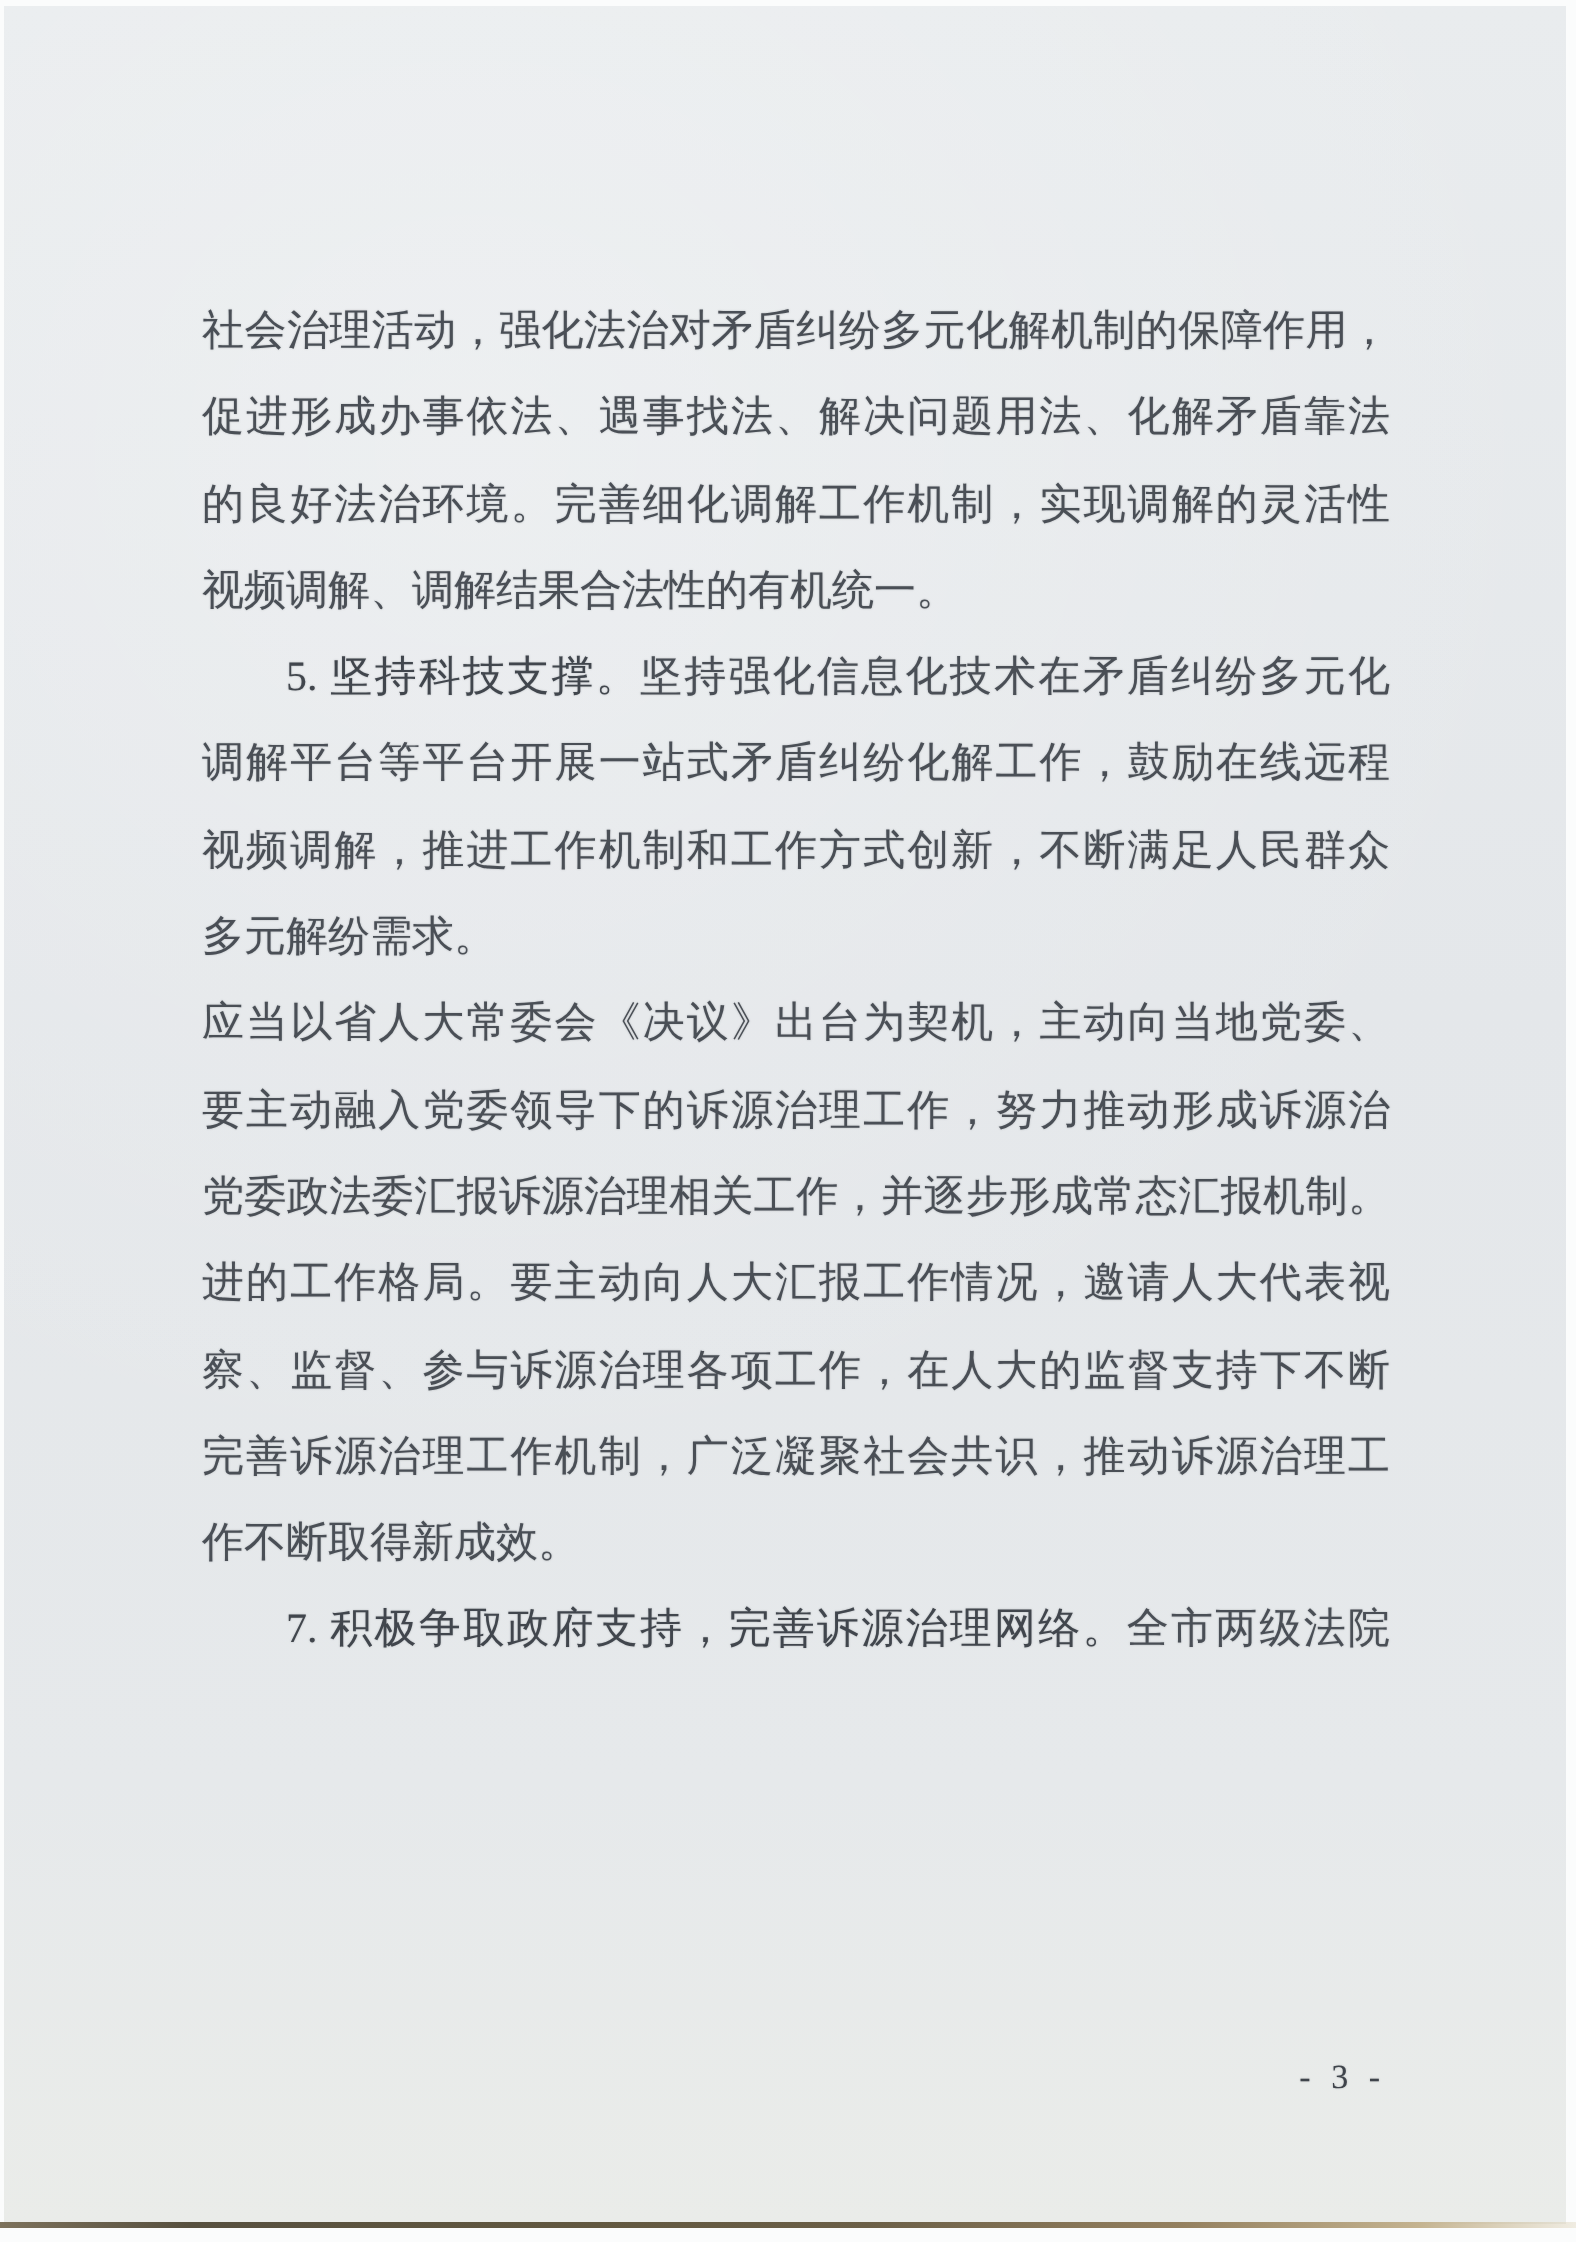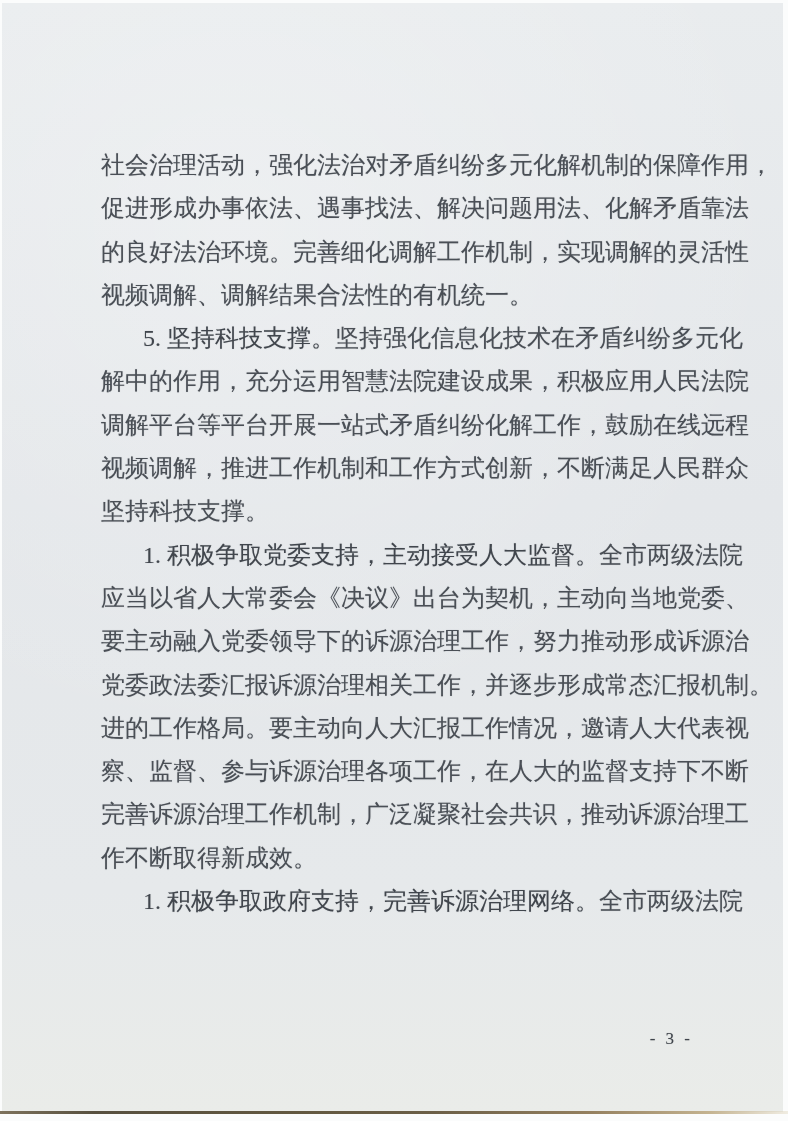--- a/index.html
+++ b/index.html
@@ -38,21 +38,21 @@
       #7d725c 0%, #57503f 12%, #625840 38%, #6b5f47 55%,
       #94805f 75%, #c4b390 90%, rgba(226,217,194,0.45) 100%);
   }
   
   .text-block {
     position: absolute;
     left: 99px;
     top: 141px;
     width: 594px;
     color: #4a4f56;
-    font-size: 24px;
+    font-size: 21px;
     text-shadow: 0 0 1px rgba(74, 79, 86, 0.35);
   }
   .line {
     height: 43.3px;
     line-height: 43.3px;
     text-align: justify;
     text-align-last: justify;
     white-space: nowrap;
     letter-spacing: 0;
   }
@@ -86,30 +86,28 @@
 <body>
 
 <div class="viewport">
   <div class="scan-page">
     <div class="text-block">
         <div class="line"><span class="run">社会治理活动，强化法治对矛盾纠纷多元化解机制的保障作用，</span></div>
         <div class="line"><span class="run">促进形成办事依法、遇事找法、解决问题用法、化解矛盾靠法</span></div>
         <div class="line"><span class="run">的良好法治环境。完善细化调解工作机制，实现调解的灵活性</span></div>
         <div class="line last"><span class="run">视频调解、调解结果合法性的有机统一。</span></div>
         <div class="line indent"><span class="run bold">5. 坚持科技支撑。</span><span class="run">坚持强化信息化技术在矛盾纠纷多元化</span></div>
-        <div class="line"><span class="run">解中的作用，充分运用智慧法院建设成果，积极应用人民法院</span></div>
         <div class="line"><span class="run">调解平台等平台开展一站式矛盾纠纷化解工作，鼓励在线远程</span></div>
         <div class="line"><span class="run">视频调解，推进工作机制和工作方式创新，不断满足人民群众</span></div>
-        <div class="line last"><span class="run">坚持科技支撑。</span></div>
-        <div class="line indent"><span class="run bold">1. 积极争取党委支持，主动接受人大监督。</span><span class="run">全市两级法院</span></div>
+        <div class="line last"><span class="run">多元解纷需求。</span></div>
         <div class="line"><span class="run">应当以省人大常委会《决议》出台为契机，主动向当地党委、</span></div>
         <div class="line"><span class="run">要主动融入党委领导下的诉源治理工作，努力推动形成诉源治</span></div>
         <div class="line"><span class="run">党委政法委汇报诉源治理相关工作，并逐步形成常态汇报机制。</span></div>
         <div class="line"><span class="run">进的工作格局。要主动向人大汇报工作情况，邀请人大代表视</span></div>
         <div class="line"><span class="run">察、监督、参与诉源治理各项工作，在人大的监督支持下不断</span></div>
         <div class="line"><span class="run">完善诉源治理工作机制，广泛凝聚社会共识，推动诉源治理工</span></div>
         <div class="line last"><span class="run">作不断取得新成效。</span></div>
-        <div class="line indent"><span class="run bold">1. 积极争取政府支持，完善诉源治理网络。</span><span class="run">全市两级法院</span></div>
+        <div class="line indent"><span class="run bold">7. 积极争取政府支持，完善诉源治理网络。</span><span class="run">全市两级法院</span></div>
       </div>
     <div class="page-number">- 3 -</div>
   </div>
   <div class="page-edge-line"></div>
 </div>
 
 </body></html>

